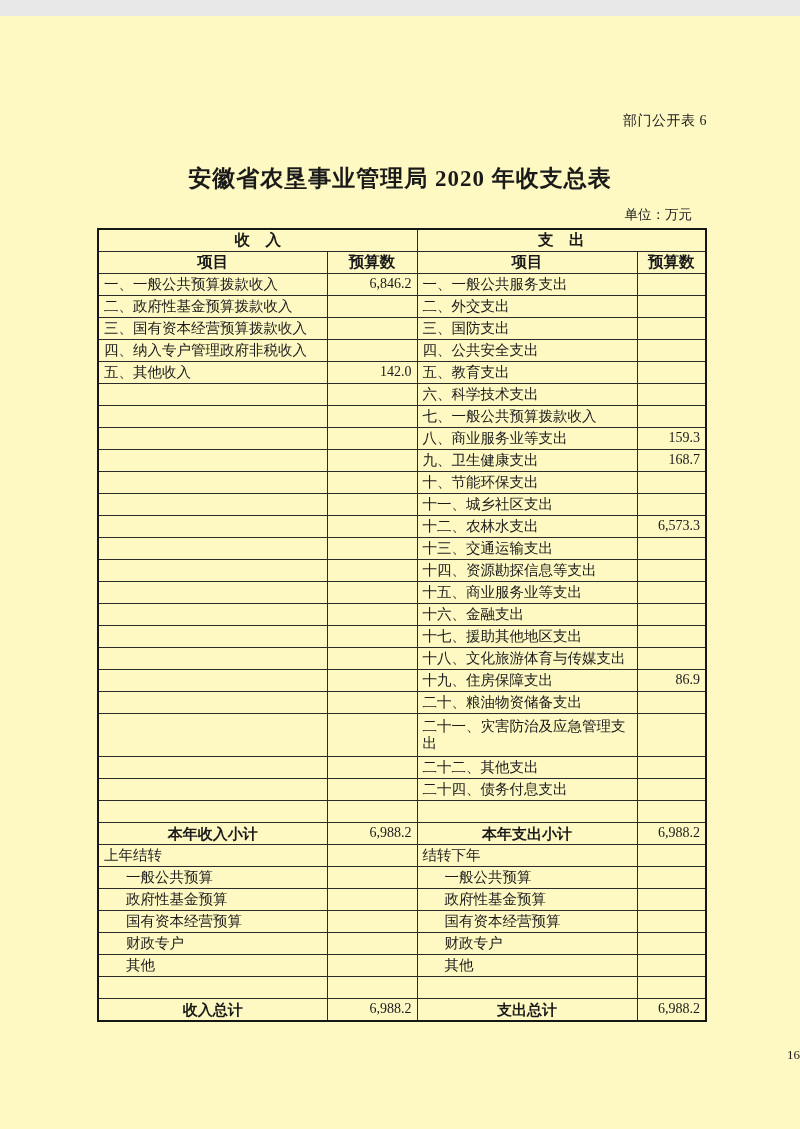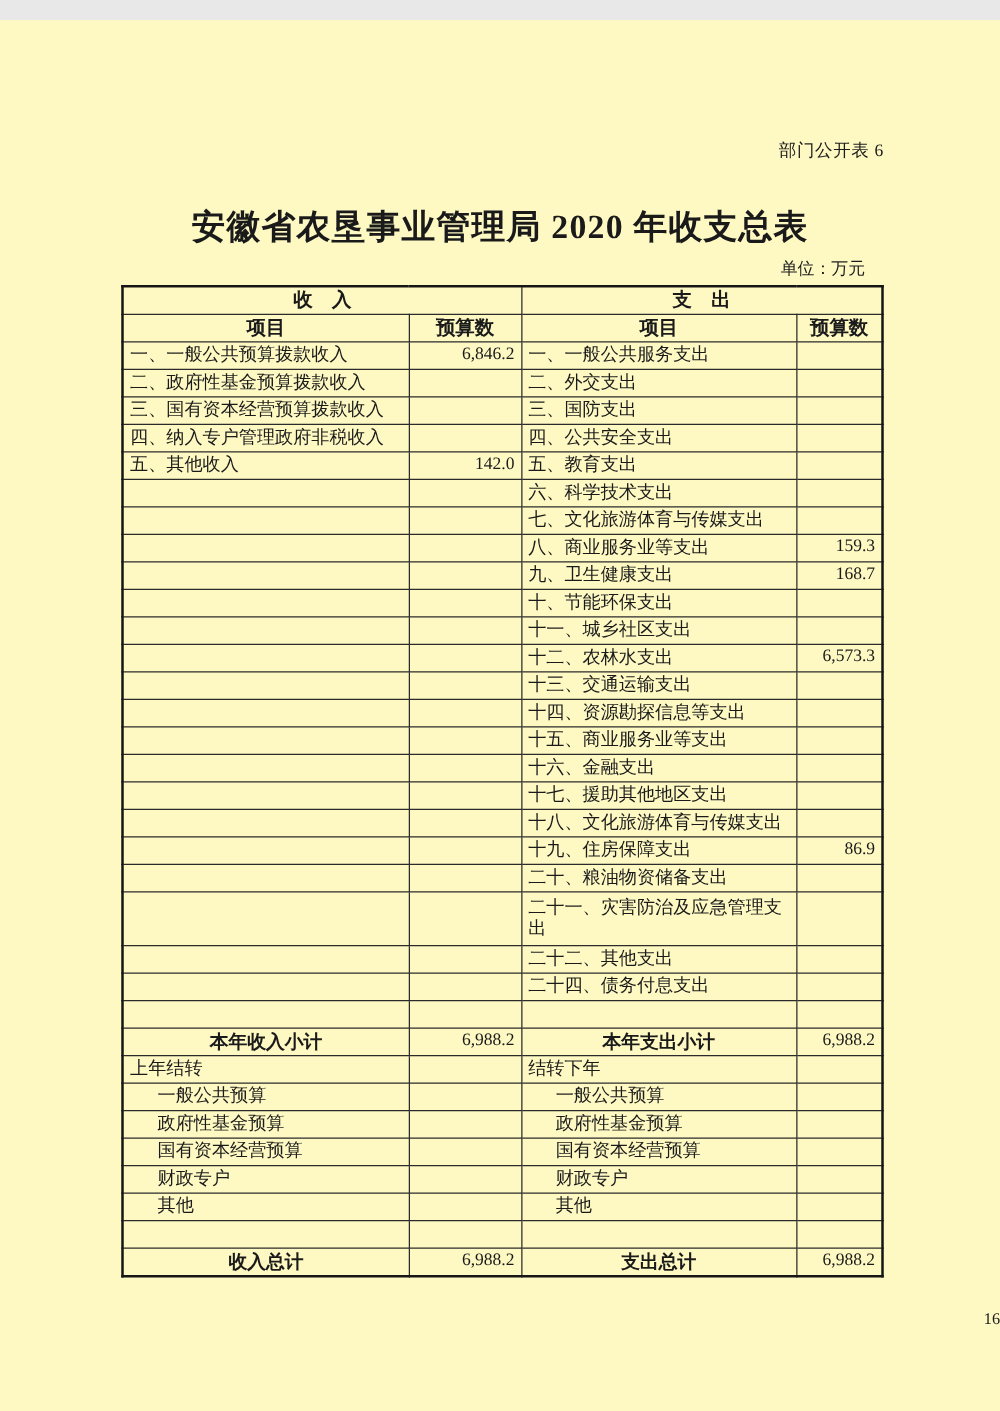--- a/index.html
+++ b/index.html
@@ -24,21 +24,21 @@
     font-size: 14px;
     letter-spacing: 0.5px;
   }
   .doc-title {
     position: absolute;
     top: 147px;
     left: 0;
     width: 100%;
     margin: 0;
     text-align: center;
-    font-size: 27px;
+    font-size: 23px;
     font-weight: bold;
     letter-spacing: 1px;
   }
   .unit-label {
     position: absolute;
     top: 190px;
     right: 108px;
     font-size: 13.5px;
   }
   table.budget-table {
@@ -151,21 +151,21 @@
         </tr>
         <tr>
           <td class="item"></td>
           <td class="val"></td>
           <td class="item">六、科学技术支出</td>
           <td class="val"></td>
         </tr>
         <tr>
           <td class="item"></td>
           <td class="val"></td>
-          <td class="item">七、文化旅游体育与传媒支出</td>
+          <td class="item">七、一般公共预算拨款收入</td>
           <td class="val"></td>
         </tr>
         <tr>
           <td class="item"></td>
           <td class="val"></td>
           <td class="item">八、商业服务业等支出</td>
           <td class="val">159.3</td>
         </tr>
         <tr>
           <td class="item"></td>

